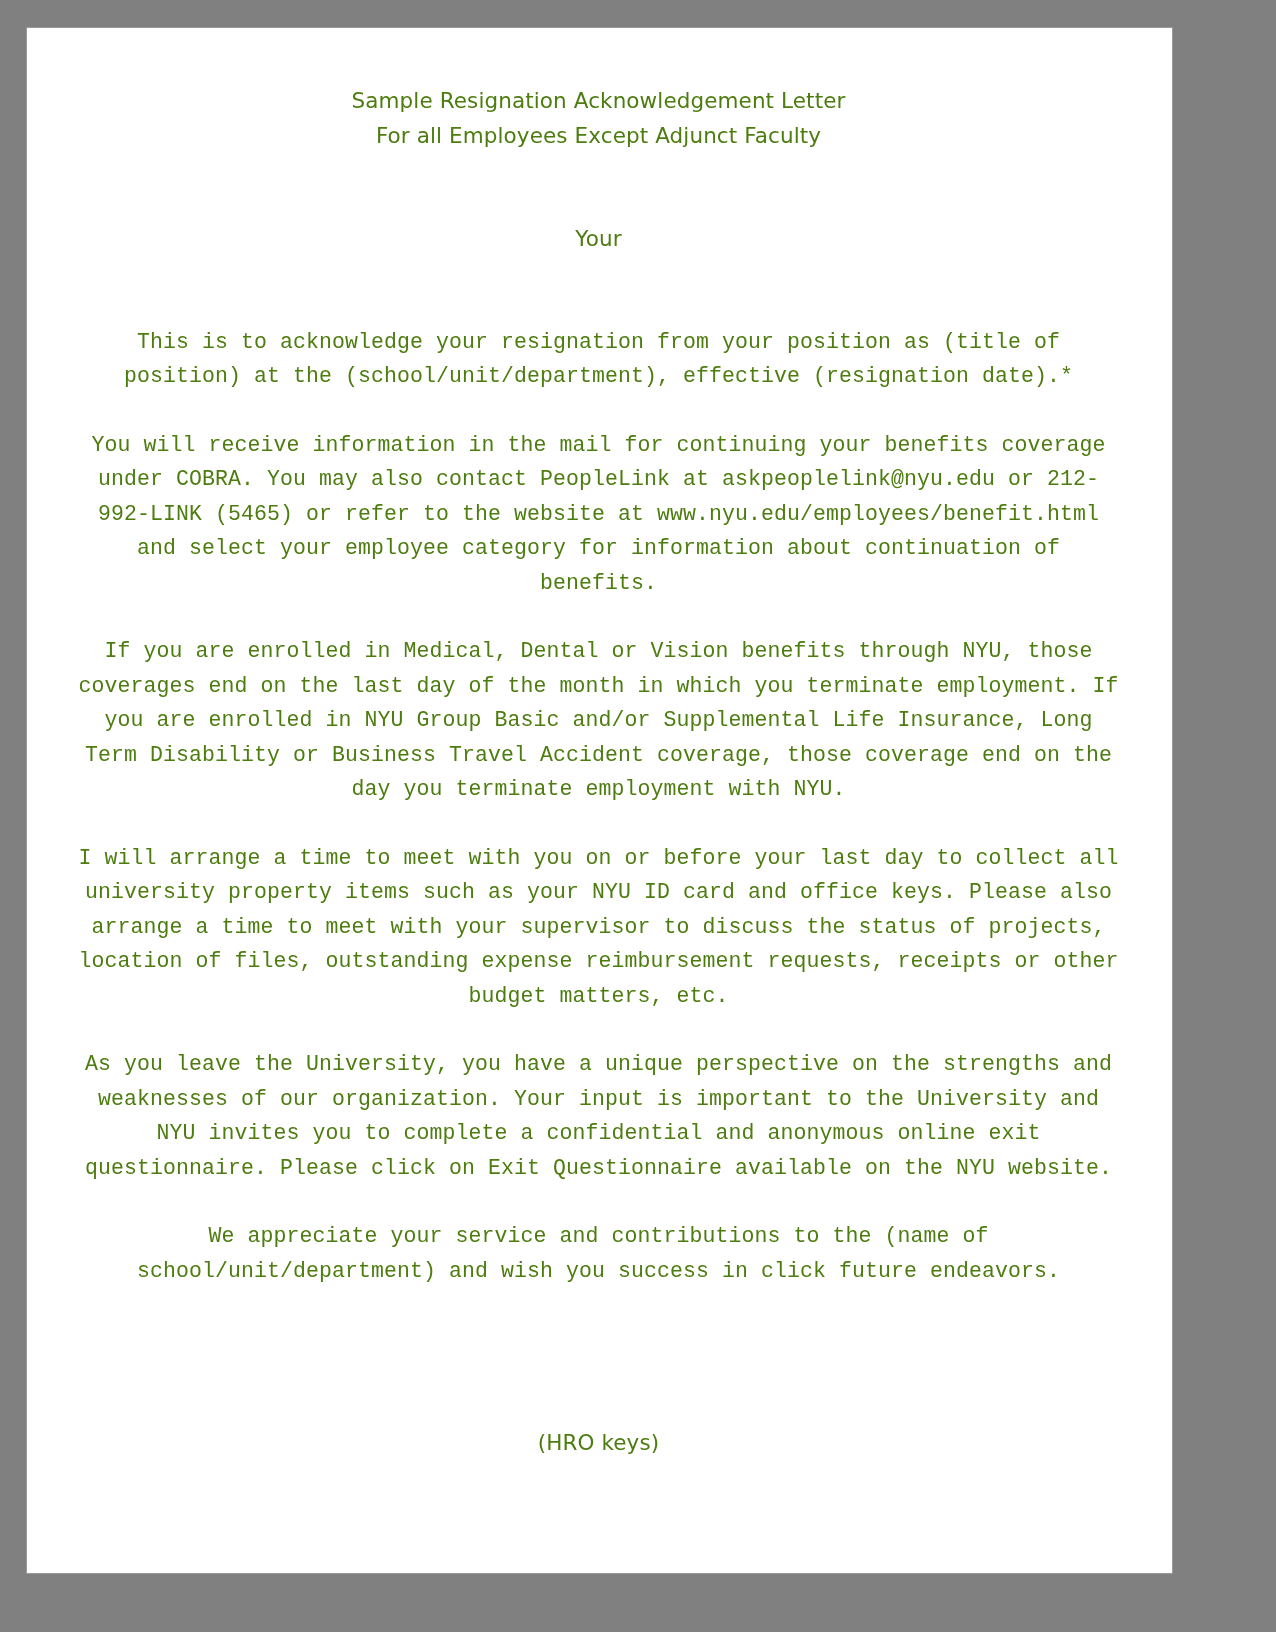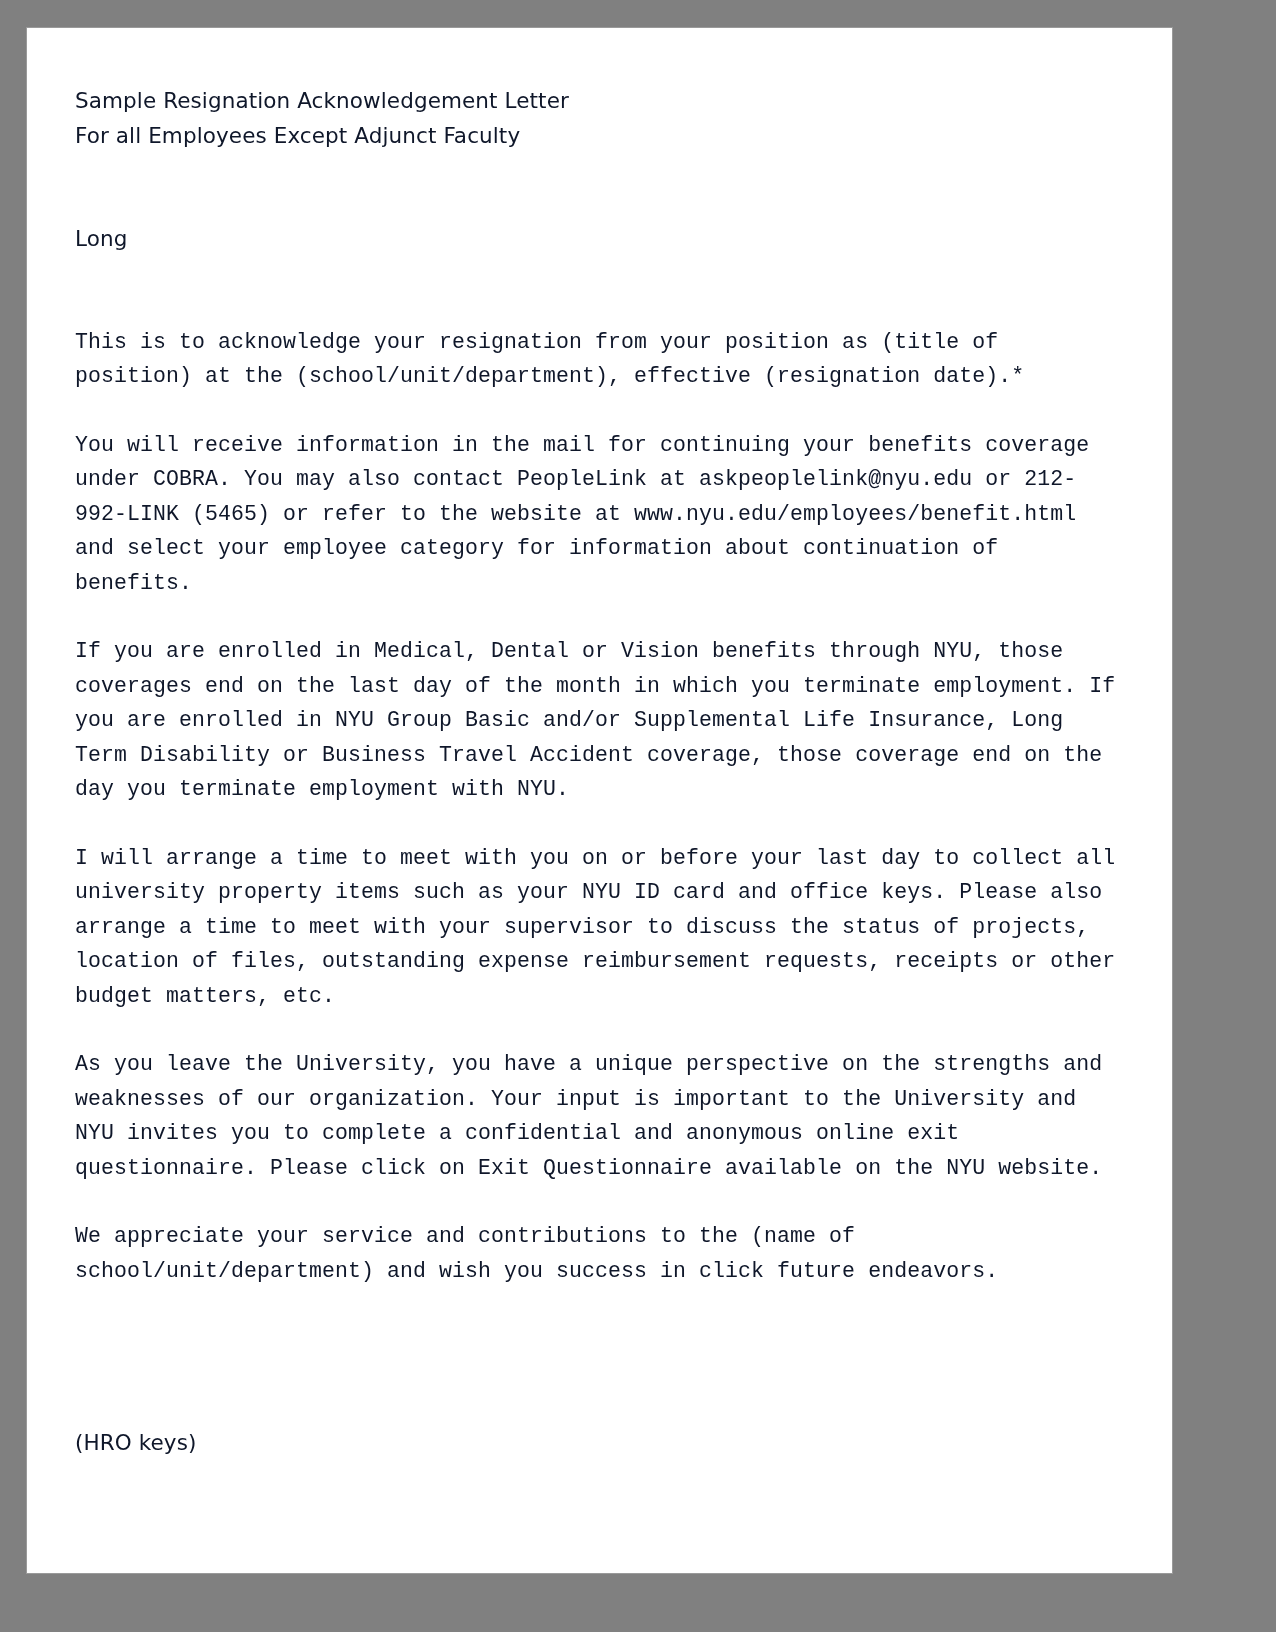--- a/index.html
+++ b/index.html
@@ -23,24 +23,25 @@
     box-shadow: 0 0 0 1px #9a9a9a;
   }
   .doc-body {
     position: absolute;
     left: 48px;
     top: 56px;
     right: 50px;
   }
   .line,
   .para {
-    color: #0f172a;
+    color: #4d7c0f;
     font-size: 21.5px;
     line-height: 34.5px;
     letter-spacing: 0.1px;
+    text-align: center;
   }
   .title-block {
     margin-bottom: 0;
   }
   .spacer-lg {
     height: 69px;
   }
   .spacer-md {
     height: 34px;
   }
@@ -58,21 +59,21 @@
 <div class="page-wrap">
   <div class="doc-body">
 
     <div class="title-block">
       <div class="line">Sample Resignation Acknowledgement Letter</div>
       <div class="line">For all Employees Except Adjunct Faculty</div>
     </div>
 
     <div class="spacer-lg"></div>
 
-    <div class="line">Long</div>
+    <div class="line">Your</div>
 
     <div class="spacer-md"></div>
 
 
     <div class="spacer-md"></div>
 
     <p class="para">This is to acknowledge your resignation from your position as (title of position) at the (school/unit/department), effective (resignation date).*</p>
 
     <div class="spacer-md"></div>
 

